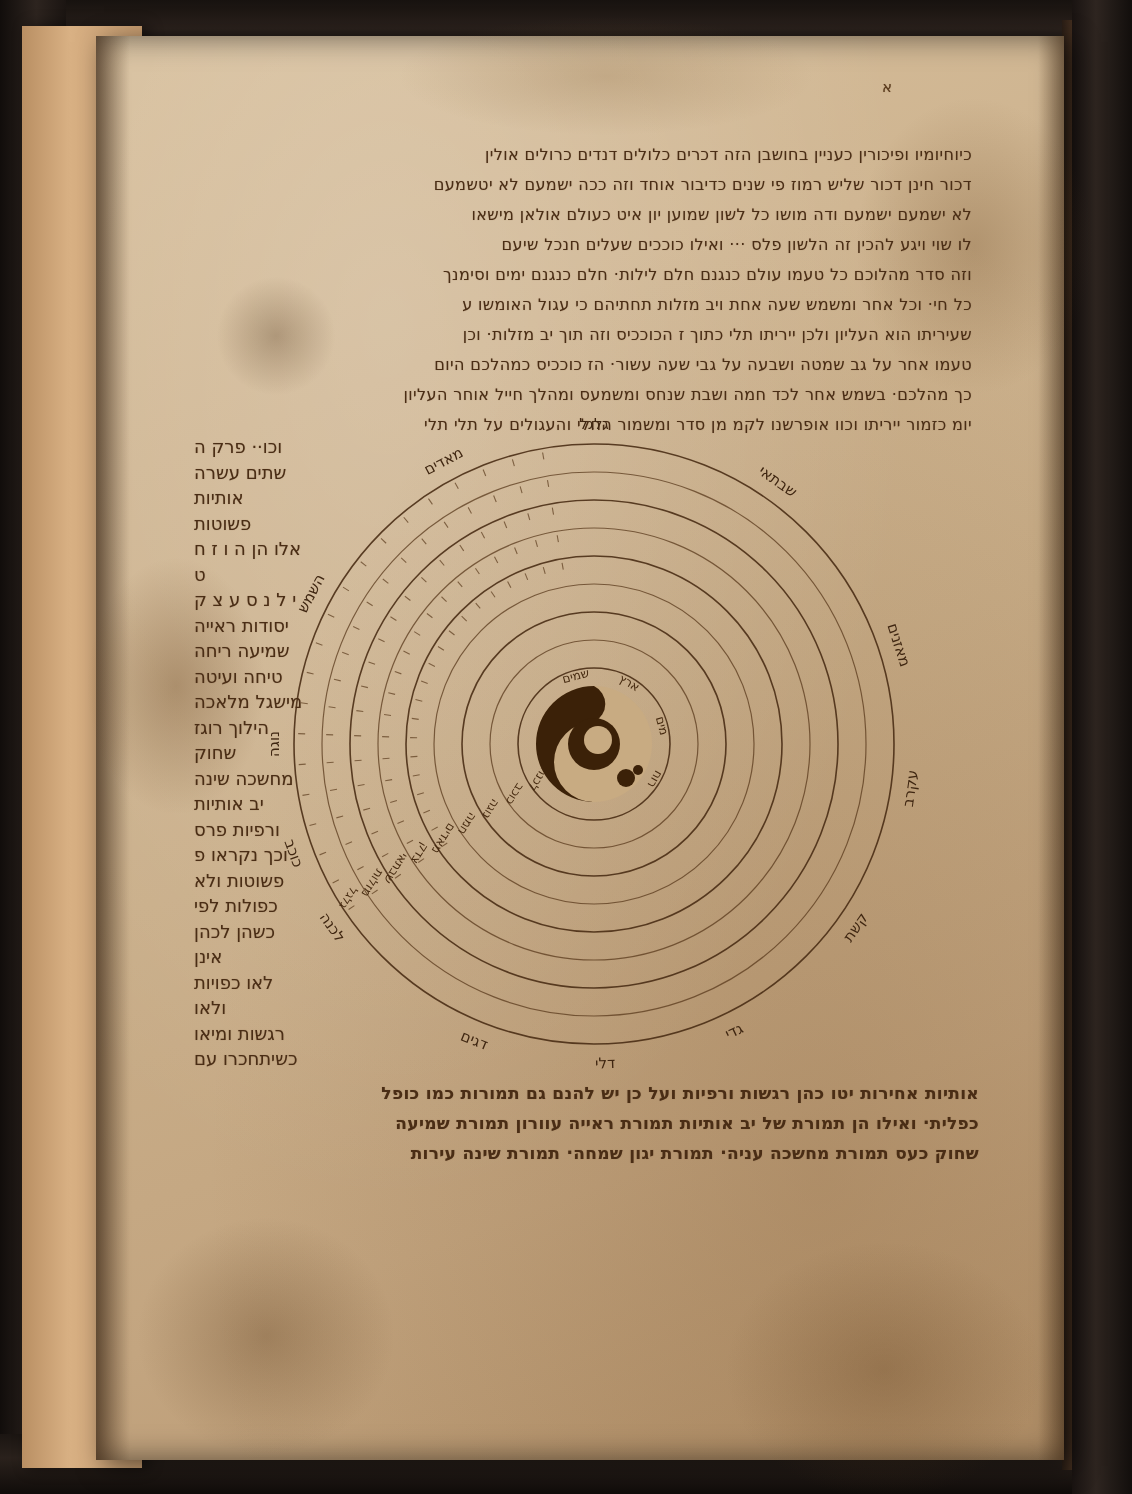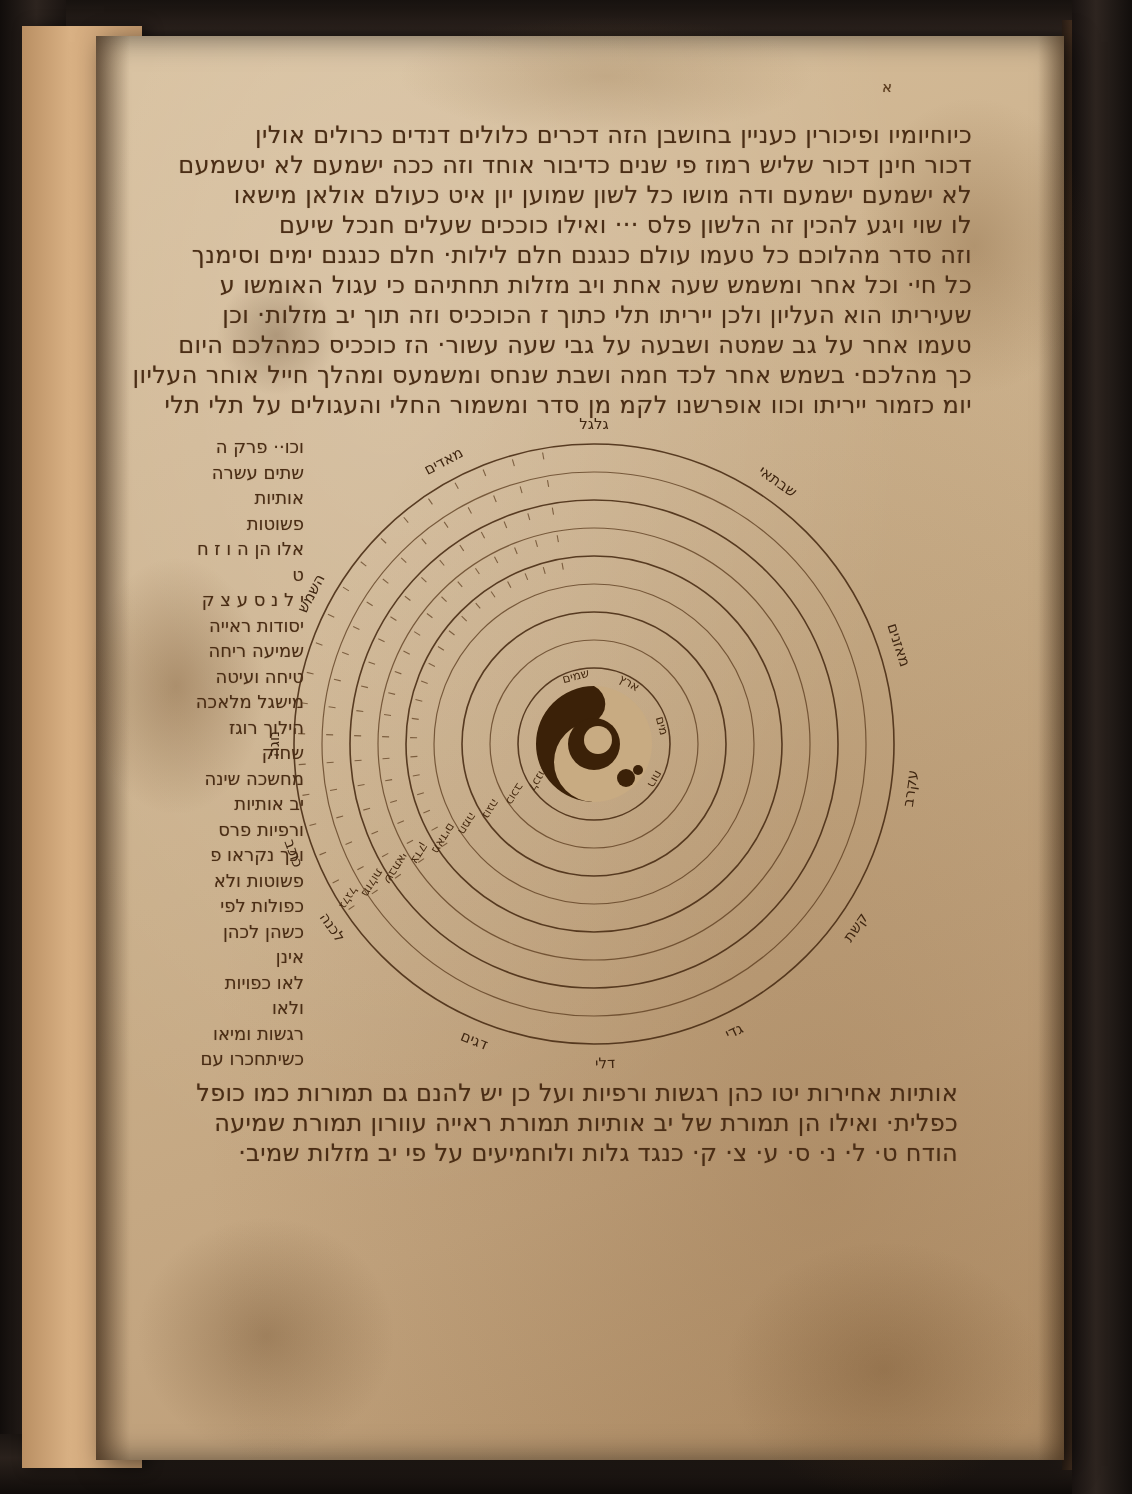--- a/index.html
+++ b/index.html
@@ -79,34 +79,34 @@
     color:#4a2d15;
     font-family:"DejaVu Sans", sans-serif;
     direction:rtl;
     text-align:justify;
     text-shadow:0 0 1px rgba(74,45,21,.35);
   }
   #folio{
     position:absolute;right:172px;top:42px;font-size:15px;color:#5a3a1c;
   }
   #top-block{
-    position:absolute;right:92px;top:84px;width:718px;
-    font-size:24px;line-height:30px;letter-spacing:.4px;
+    position:absolute;right:92px;top:104px;width:718px;
+    font-size:16px;line-height:30px;letter-spacing:.4px;
   }
   #top-block div{white-space:nowrap;overflow:visible;}
 
   #side-col{
     position:absolute;right:760px;top:398px;width:110px;
-    font-size:18px;line-height:25.5px;text-align:right;
+    font-size:18px;line-height:25.5px;text-align:left;
     color:#4a2d15;direction:rtl;
   }
 
   #bottom-block{
-    position:absolute;right:106px;top:1042px;width:782px;
-    font-size:24px;line-height:30px;letter-spacing:.3px;
+    position:absolute;right:85px;top:1042px;width:782px;
+    font-size:17px;line-height:30px;letter-spacing:.3px;font-weight:bold;
   }
   #bottom-block div{white-space:nowrap;}
 
   
   #diagram{
     position:absolute;left:180px;top:390px;width:640px;height:660px;
   }
   #diagram svg{display:block;width:100%;height:100%;overflow:visible;}
   .ring{fill:none;stroke:#4a2d15;stroke-width:1.6;opacity:.9;}
   .ring-thin{fill:none;stroke:#5a3a1c;stroke-width:1.2;opacity:.75;}
@@ -331,16 +331,16 @@
             <text x="353" y="257.3782217350893" class="lbl-sm" text-anchor="middle" dominant-baseline="middle" transform="rotate(30 353 257.3782217350893)">ארץ</text>
             <text x="385.6148078402348" y="299.88266684282354" class="lbl-sm" text-anchor="middle" dominant-baseline="middle" transform="rotate(75 385.6148078402348 299.88266684282354)">מים</text>
             <text x="378.6217782649107" y="353" class="lbl-sm" text-anchor="middle" dominant-baseline="middle" transform="rotate(-240 378.6217782649107 353)">רוח</text>
           </g>
       </svg>
     </div>
 
     <div id="bottom-block" class="ink">
         <div>אותיות אחירות יטו כהן רגשות ורפיות ועל כן יש להנם גם תמורות כמו כופל</div>
         <div>כפלית· ואילו הן תמורת של יב אותיות תמורת ראייה עוורון תמורת שמיעה</div>
-        <div>הודח ט· ל· נ· ס· ע· צ· ק· כנגד גלות ולוחמיעים על פי יב מזלות שמיב·</div>
+        <div>שחוק כעס תמורת מחשכה עניה· תמורת יגון שמחה· תמורת שינה עירות</div>
       </div>
   </div>
 </div>
 
 </body></html>

